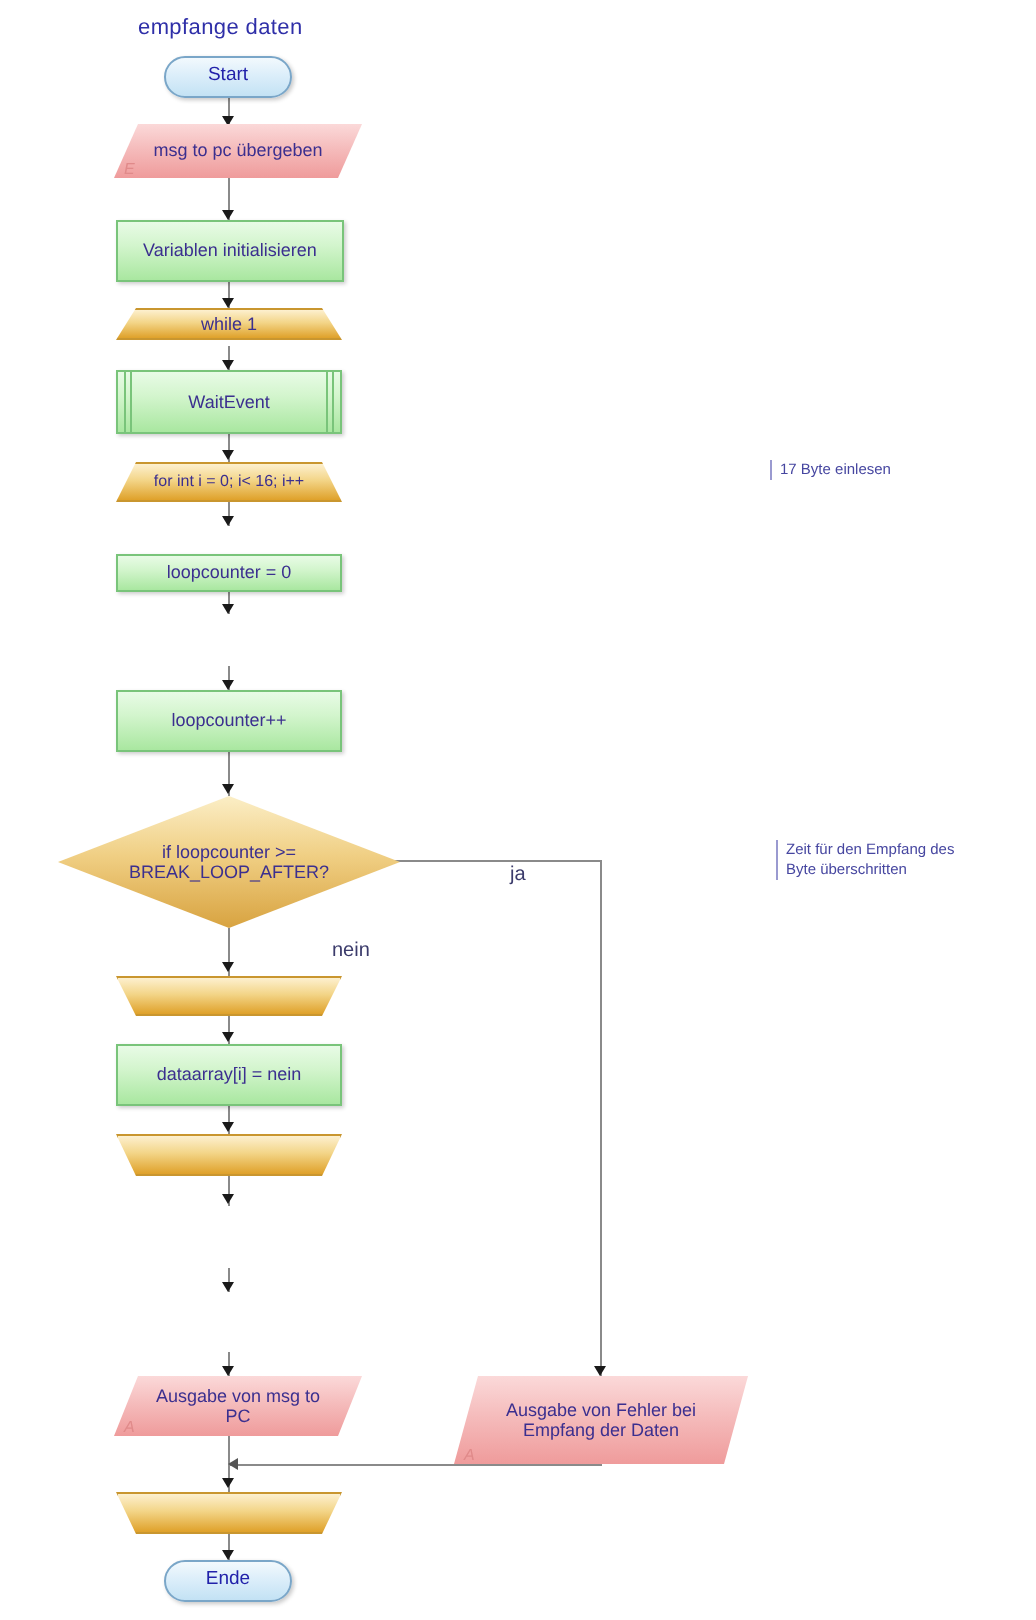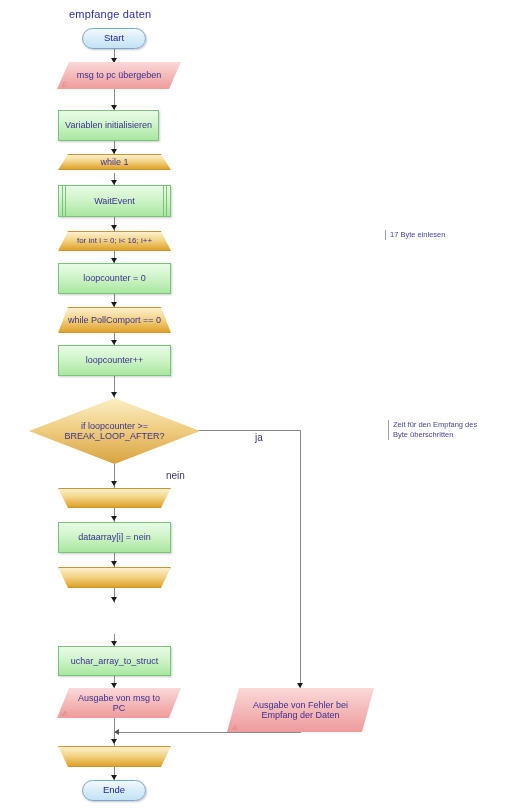--- a/index.html
+++ b/index.html
@@ -184,43 +184,40 @@
 
   <div class="node terminal" style="left:82px;top:28px;width:64px;height:21px;">
     <div class="lbl">Start</div>
   </div>
 
   <div class="node io" style="left:57px;top:62px;width:124px;height:27px;">
     <div class="lbl">msg to pc übergeben</div>
     <div class="io-mark">E</div>
   </div>
 
-  <div class="node process" style="left:58px;top:110px;width:101px;height:31px;">
+  <div class="node process" style="left:58px;top:110px;width:114px;height:31px;">
     <div class="lbl">Variablen initialisieren</div>
   </div>
 
   <div class="node loopstart" style="left:58px;top:154px;width:113px;height:16px;">
     <div class="lbl">while 1</div>
   </div>
 
   <div class="node process subroutine" style="left:58px;top:185px;width:113px;height:32px;">
     <div class="lbl">WaitEvent</div>
   </div>
 
   <div class="node loopstart" style="left:58px;top:231px;width:113px;height:20px;">
     <div class="lbl" style="font-size:8px;">for int i = 0; i&lt; 16; i++</div>
   </div>
 
-  <div class="node process" style="left:58px;top:263px;width:113px;height:31px;">
+  <div class="node process" style="left:58px;top:277px;width:113px;height:19px;">
     <div class="lbl">loopcounter = 0</div>
   </div>
 
-  <div class="node loopstart" style="left:58px;top:307px;width:113px;height:26px;">
-    <div class="lbl">while PollComport == 0</div>
-  </div>
 
   <div class="node process" style="left:58px;top:345px;width:113px;height:31px;">
     <div class="lbl">loopcounter++</div>
   </div>
 
   <div class="node decision" style="left:29px;top:398px;width:171px;height:66px;">
     <div class="lbl">if loopcounter &gt;= BREAK_LOOP_AFTER?</div>
   </div>
 
   <div class="node loopend" style="left:58px;top:488px;width:113px;height:20px;">
@@ -229,23 +226,20 @@
 
   <div class="node process" style="left:58px;top:522px;width:113px;height:31px;">
     <div class="lbl">dataarray[i] = nein</div>
   </div>
 
   <div class="node loopend" style="left:58px;top:567px;width:113px;height:21px;">
     <div class="lbl"></div>
   </div>
 
 
-  <div class="node process" style="left:58px;top:646px;width:113px;height:30px;">
-    <div class="lbl">uchar_array_to_struct</div>
-  </div>
 
   <div class="node io" style="left:57px;top:688px;width:124px;height:30px;">
     <div class="lbl">Ausgabe von msg to PC</div>
     <div class="io-mark">A</div>
   </div>
 
   <div class="node io" style="left:227px;top:688px;width:147px;height:44px;text-decoration:underline;">
     <div class="lbl">Ausgabe von Fehler bei Empfang der Daten</div>
     <div class="io-mark">A</div>
   </div>

